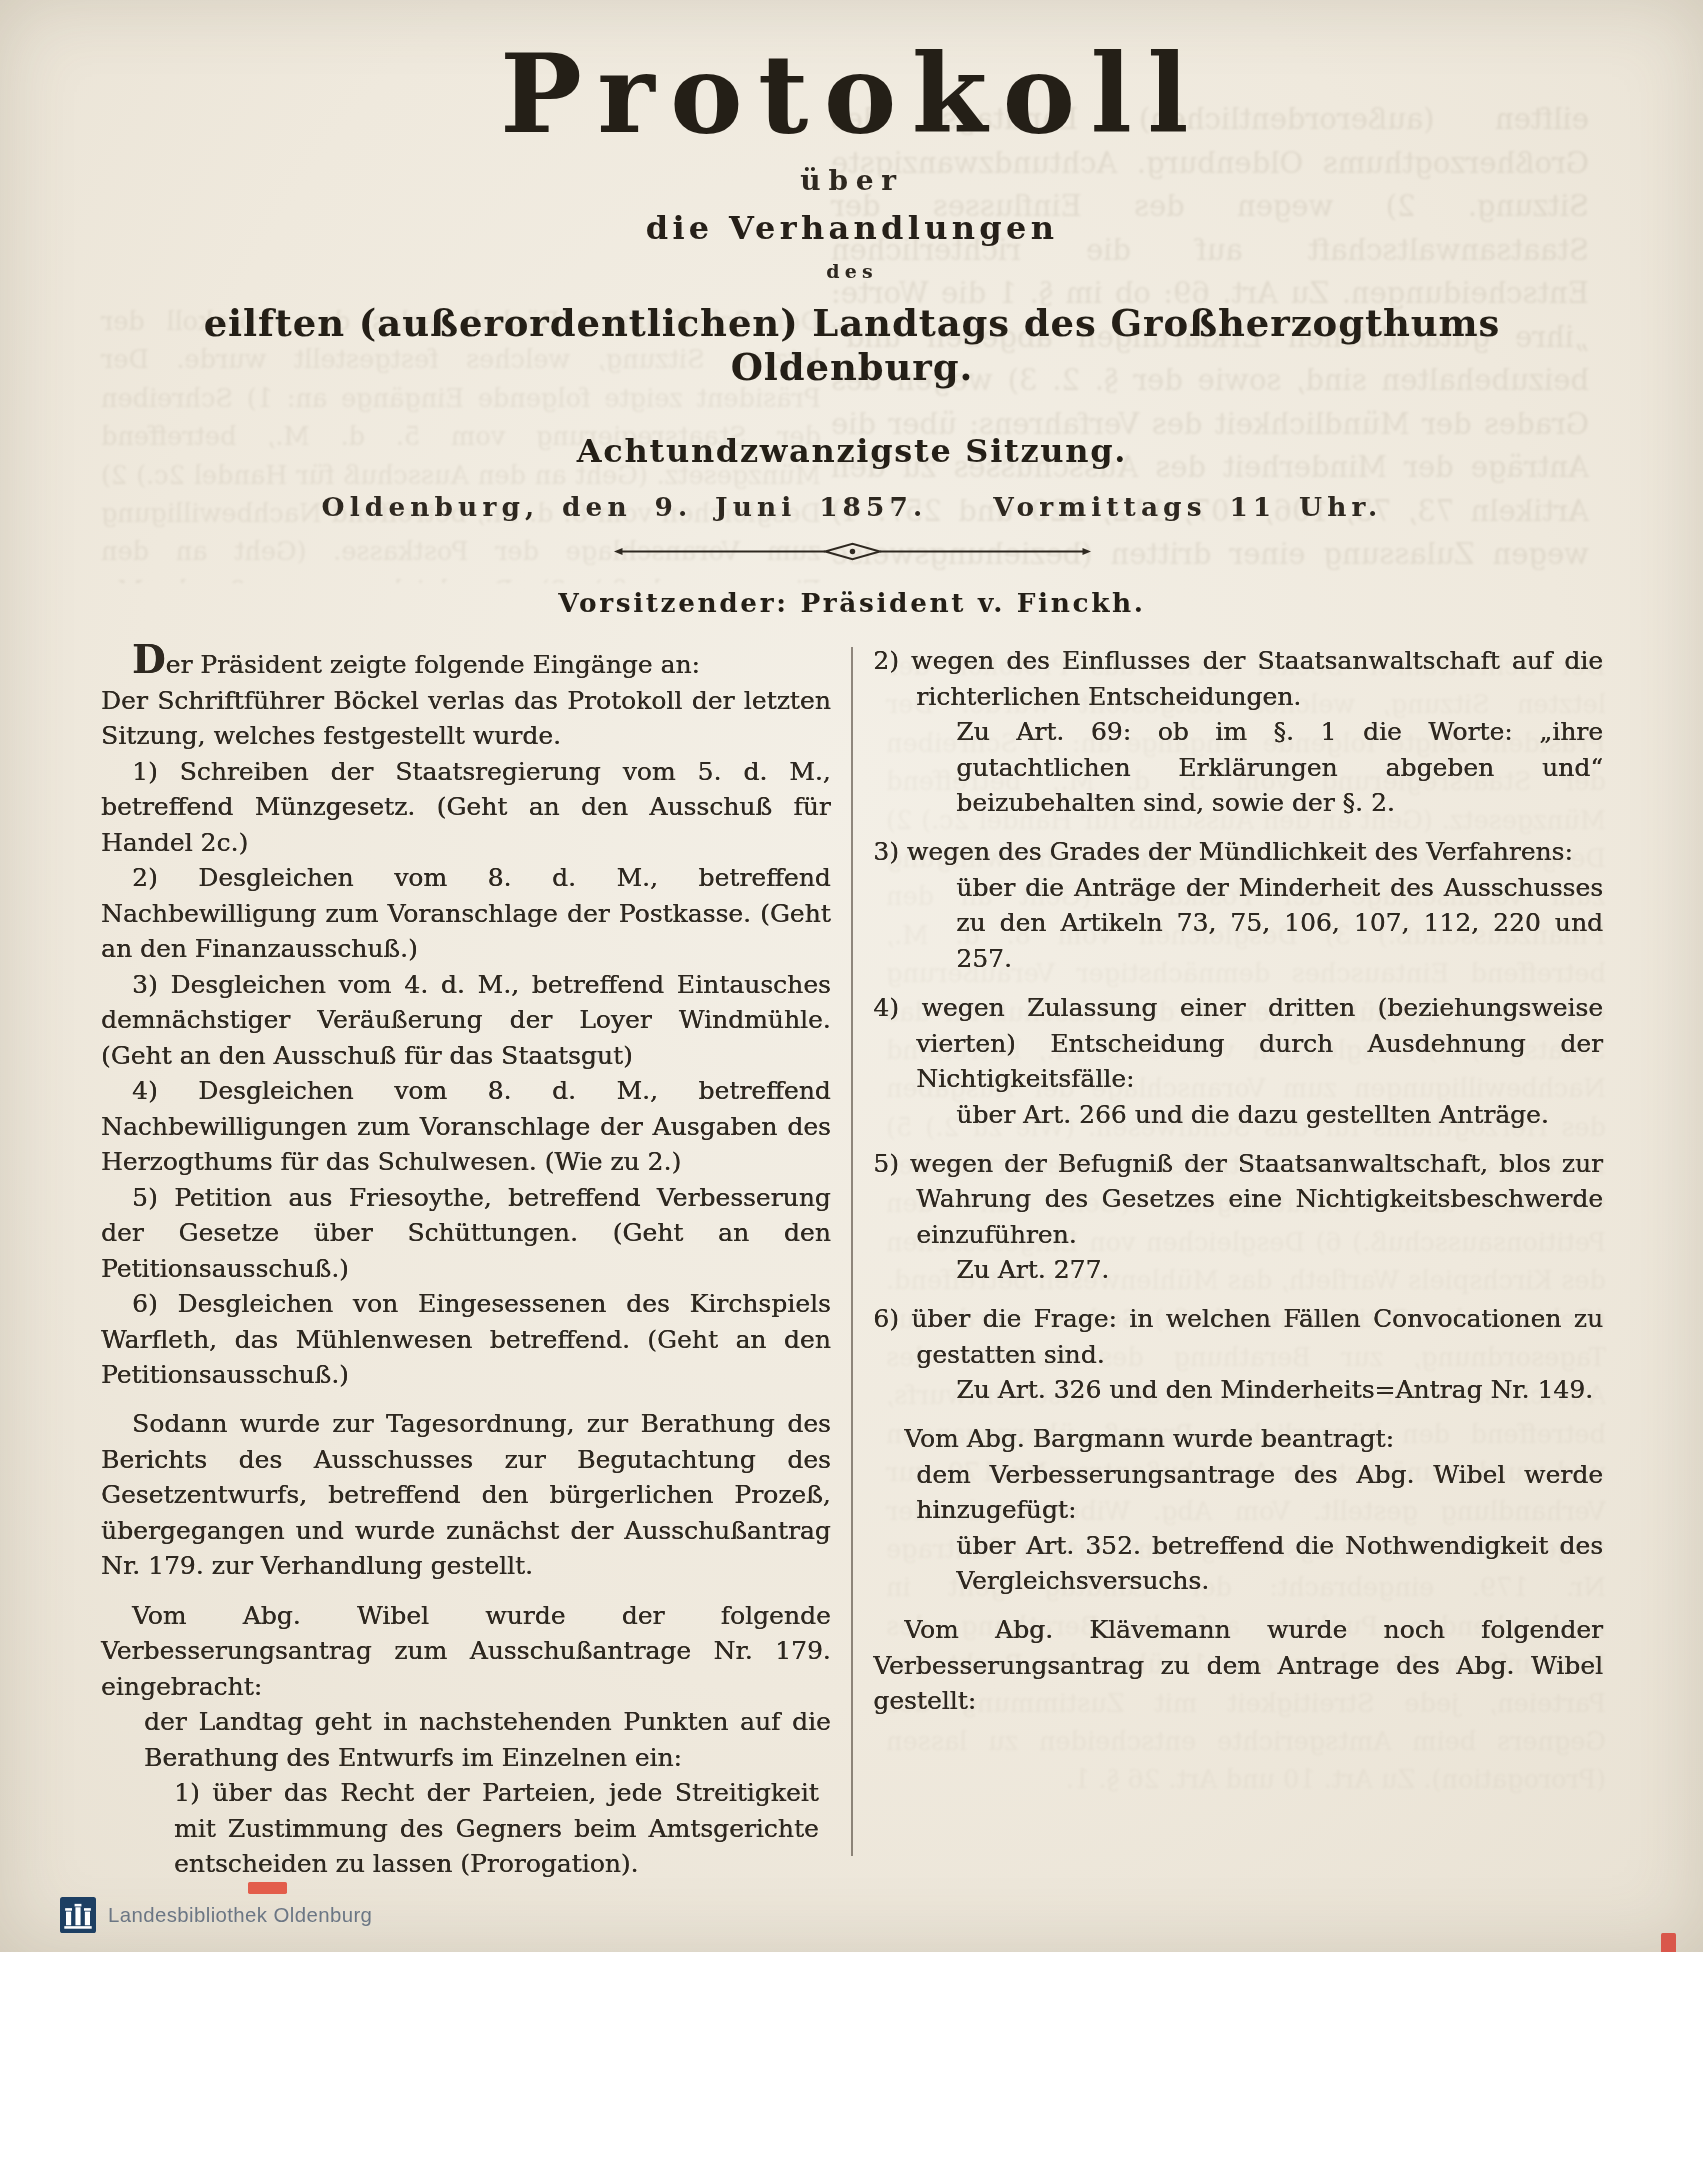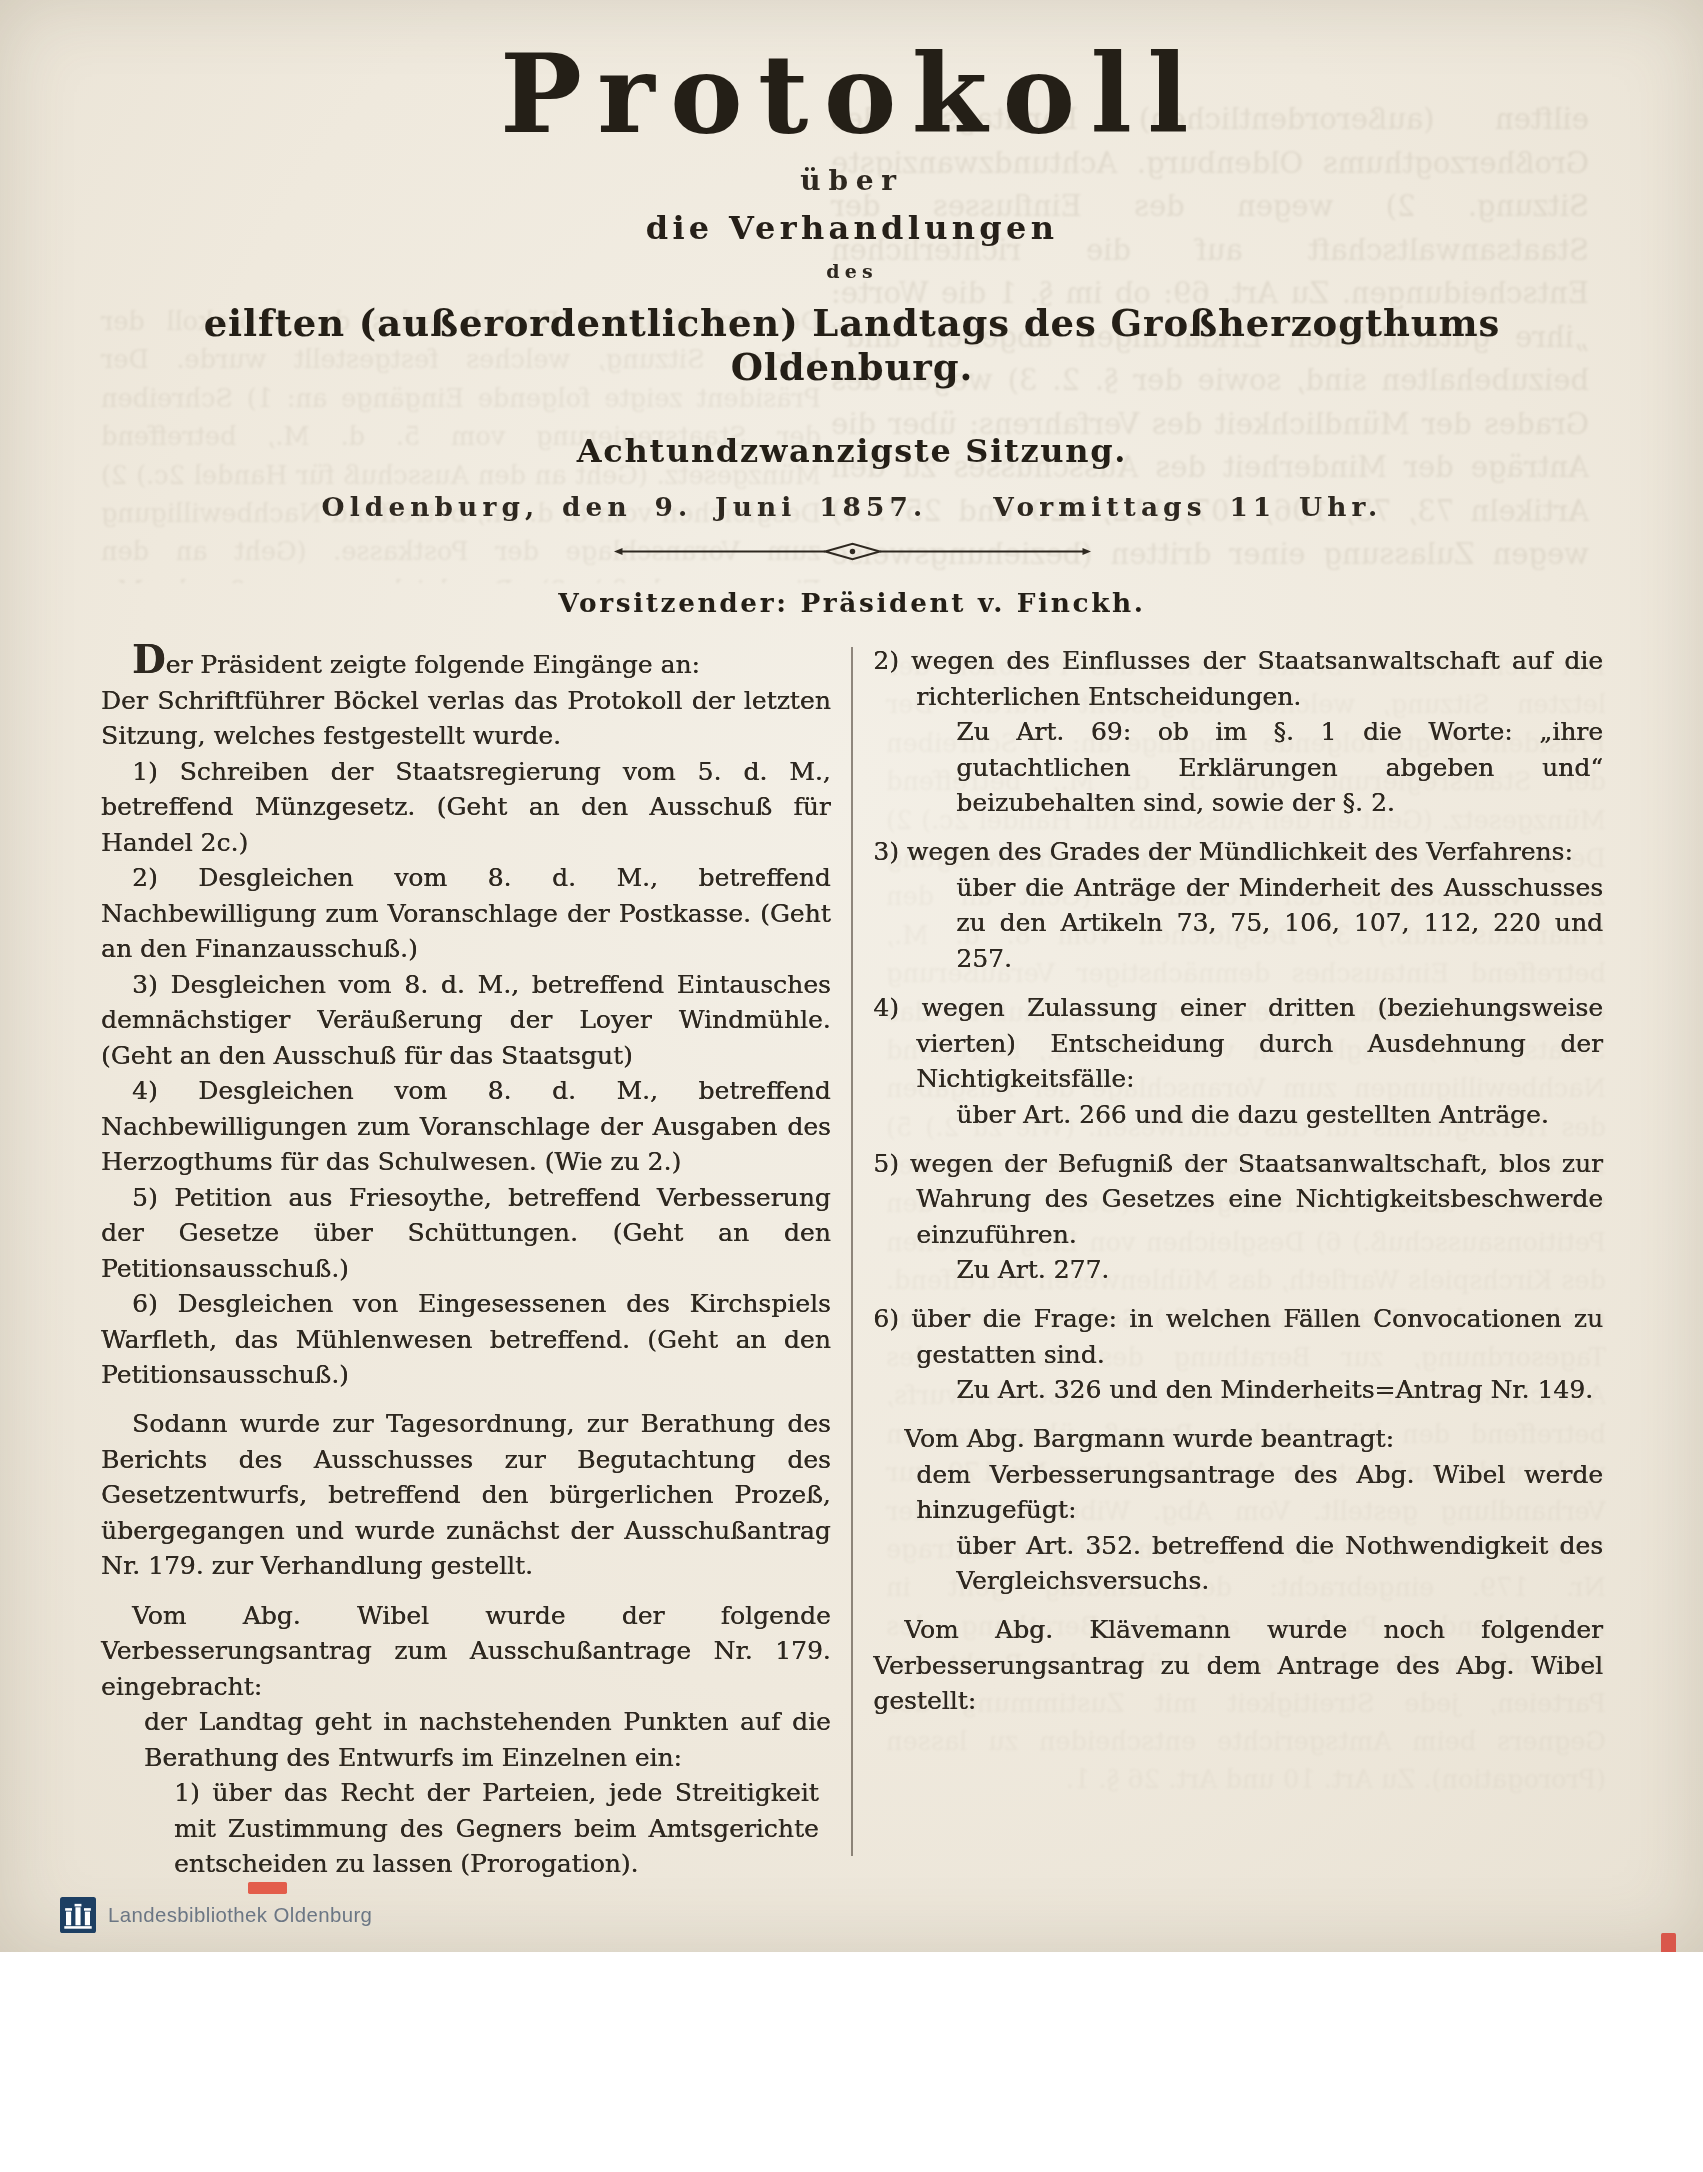--- a/index.html
+++ b/index.html
@@ -114,21 +114,21 @@
     </div>
     <div class="chairman">Vorsitzender: Präsident v. Finckh.</div>
   </header>
 
   <main class="columns">
     <section id="col-left" class="col">
         <p class="p indent">Der Präsident zeigte folgende Eingänge an:</p>
         <p class="p">Der Schriftführer Böckel verlas das Protokoll der letzten Sitzung, welches festgestellt wurde.</p>
         <p class="p indent">1) Schreiben der Staatsregierung vom 5. d. M., betreffend Münzgesetz. (Geht an den Ausschuß für Handel 2c.)</p>
         <p class="p indent">2) Desgleichen vom 8. d. M., betreffend Nachbewilligung zum Voranschlage der Postkasse. (Geht an den Finanzausschuß.)</p>
-        <p class="p indent">3) Desgleichen vom 8. d. M., betreffend Eintausches demnächstiger Veräußerung der Loyer Windmühle. (Geht an den Ausschuß für das Staatsgut)</p>
+        <p class="p indent">3) Desgleichen vom 4. d. M., betreffend Eintausches demnächstiger Veräußerung der Loyer Windmühle. (Geht an den Ausschuß für das Staatsgut)</p>
         <p class="p indent">4) Desgleichen vom 8. d. M., betreffend Nachbewilligungen zum Voranschlage der Ausgaben des Herzogthums für das Schulwesen. (Wie zu 2.)</p>
         <p class="p indent">5) Petition aus Friesoythe, betreffend Verbesserung der Gesetze über Schüttungen. (Geht an den Petitionsausschuß.)</p>
         <p class="p indent">6) Desgleichen von Eingesessenen des Kirchspiels Warfleth, das Mühlenwesen betreffend. (Geht an den Petitionsausschuß.)</p>
         <p class="p indent gap">Sodann wurde zur Tagesordnung, zur Berathung des Berichts des Ausschusses zur Begutachtung des Gesetzentwurfs, betreffend den bürgerlichen Prozeß, übergegangen und wurde zunächst der Ausschußantrag Nr. 179. zur Verhandlung gestellt.</p>
         <p class="p indent gap">Vom Abg. Wibel wurde der folgende Verbesserungsantrag zum Ausschußantrage Nr. 179. eingebracht:</p>
         <p class="p block1">der Landtag geht in nachstehenden Punkten auf die Berathung des Entwurfs im Einzelnen ein:</p>
         <p class="p block2">1) über das Recht der Parteien, jede Streitigkeit mit Zustimmung des Gegners beim Amtsgerichte entscheiden zu lassen (Prorogation).</p>
       </section>
     <div class="col-rule"></div>
     <section id="col-right" class="col">

